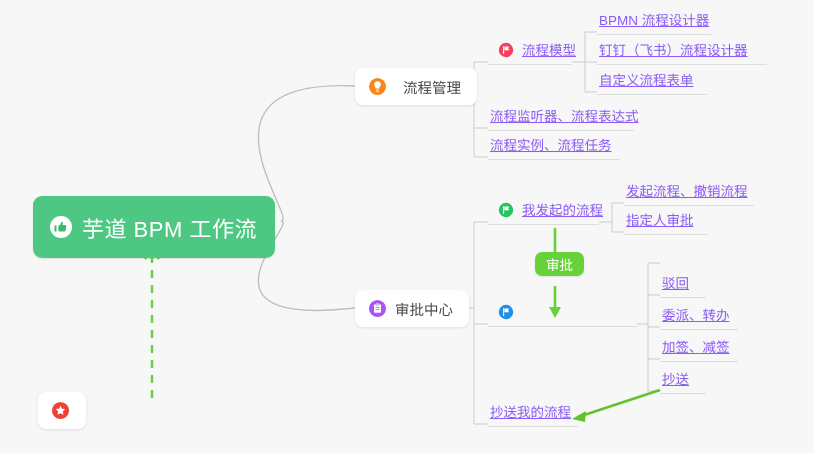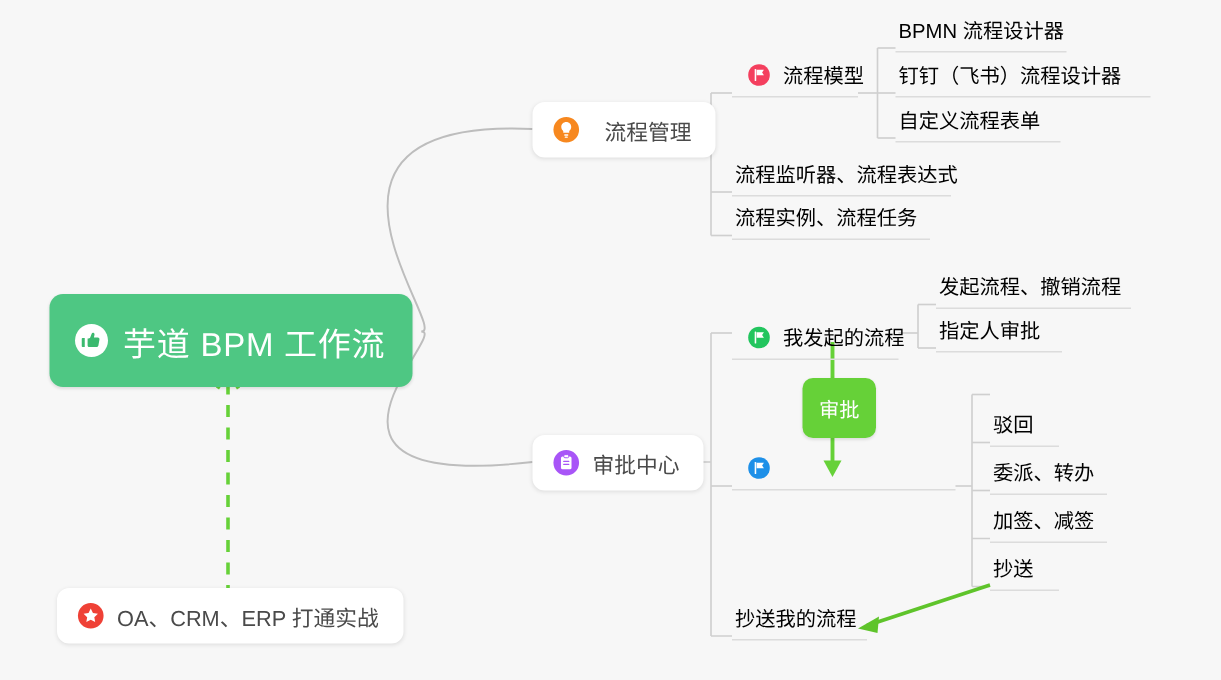--- a/index.html
+++ b/index.html
@@ -70,40 +70,41 @@
 
   
   .node.plain {
     height: 30px;
     padding: 0 12px 0 2px;
     border-bottom: 1px solid #dcdcdc;
     align-items: flex-end;
     padding-bottom: 2px;
   }
   .node.plain .label {
-    color: #000000;
+    color: #8b5cf6;
     font-size: 13.5px;
     line-height: 1;
     padding-bottom: 5px;
+    text-decoration: underline;
   }
   .node.plain.has-icon {
     padding-left: 10px;
   }
   .node.plain.has-icon .label {
     margin-left: 8px;
   }
   .node.plain .ic {
     margin-bottom: 4px;
   }
 
   
   .node.pill {
     background: #66d138;
     border-radius: 7px;
-    height: 40px;
+    height: 24px;
     padding: 0 11px;
     justify-content: center;
     box-shadow: 0 1px 2px rgba(0,0,0,0.10);
   }
   .node.pill .label {
     color: #ffffff;
     font-size: 13.5px;
   }
 
   
@@ -217,21 +218,21 @@
     <svg class="ic" viewBox="0 0 20 20">
       <circle cx="10" cy="10" r="9" fill="#a855f7"></circle>
       <rect x="6.3" y="5.6" width="7.4" height="9" rx="1.1" fill="#ffffff"></rect>
       <rect x="8.3" y="4.3" width="3.4" height="2.2" rx=".8" fill="#ffffff" stroke="#a855f7" stroke-width=".7"></rect>
       <rect x="7.8" y="8.6" width="4.4" height=".9" rx=".45" fill="#a855f7"></rect>
       <rect x="7.8" y="10.7" width="4.4" height=".9" rx=".45" fill="#a855f7"></rect>
     </svg>
     <span class="label">审批中心</span>
   </div>
 
-  <div class="node plain has-icon" style="left:488px; top:210px; width:111px;">
+  <div class="node plain has-icon" style="left:488px; top:195px; width:111px;">
     <svg class="ic sm" viewBox="0 0 20 20">
       <circle cx="10" cy="10" r="9" fill="#22c55e"></circle>
       <rect x="6.4" y="5" width="1.3" height="10" rx=".5" fill="#ffffff"></rect>
       <path d="M8 5.6h6.1l-1.5 2.3 1.5 2.3H8z" fill="#ffffff"></path>
     </svg>
     <span class="label">我发起的流程</span>
   </div>
 
   <div class="node plain" style="left:624px; top:176px; width:130px;">
     <span class="label">发起流程、撤销流程</span>
@@ -267,16 +268,15 @@
 
   <div class="node plain" style="left:488px; top:397px; width:90px;text-align:center;">
     <span class="label">抄送我的流程</span>
   </div>
 
   <div class="node card" style="left:38px; top:392px;">
     <svg class="ic" viewBox="0 0 20 20">
       <circle cx="10" cy="10" r="9" fill="#ef4136"></circle>
       <path d="M10 4.9l1.55 3.15 3.48.5-2.52 2.45.6 3.46L10 12.83l-3.11 1.63.6-3.46-2.52-2.45 3.48-.5z" fill="#ffffff"></path>
     </svg>
-    <span class="label">OA、CRM、ERP 打通实战</span>
   </div>
 
 </div>
 
 </body></html>

